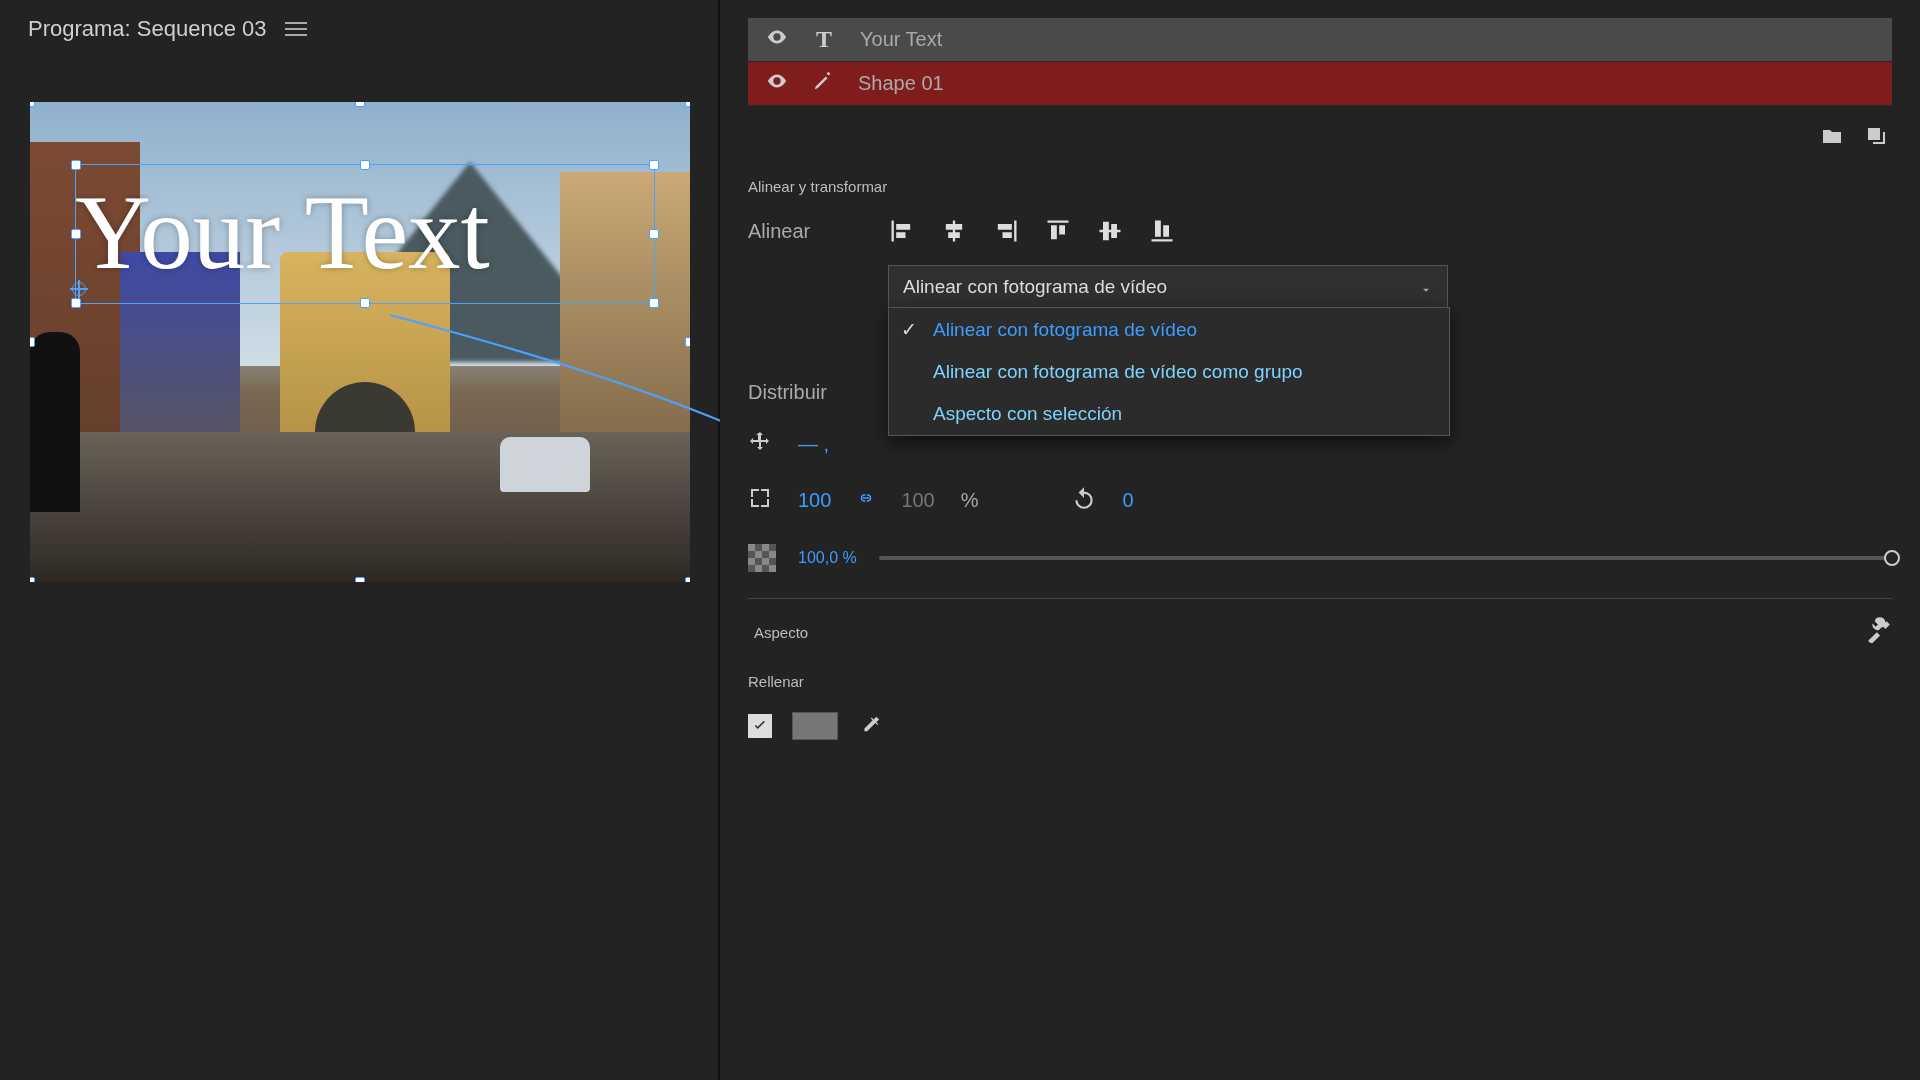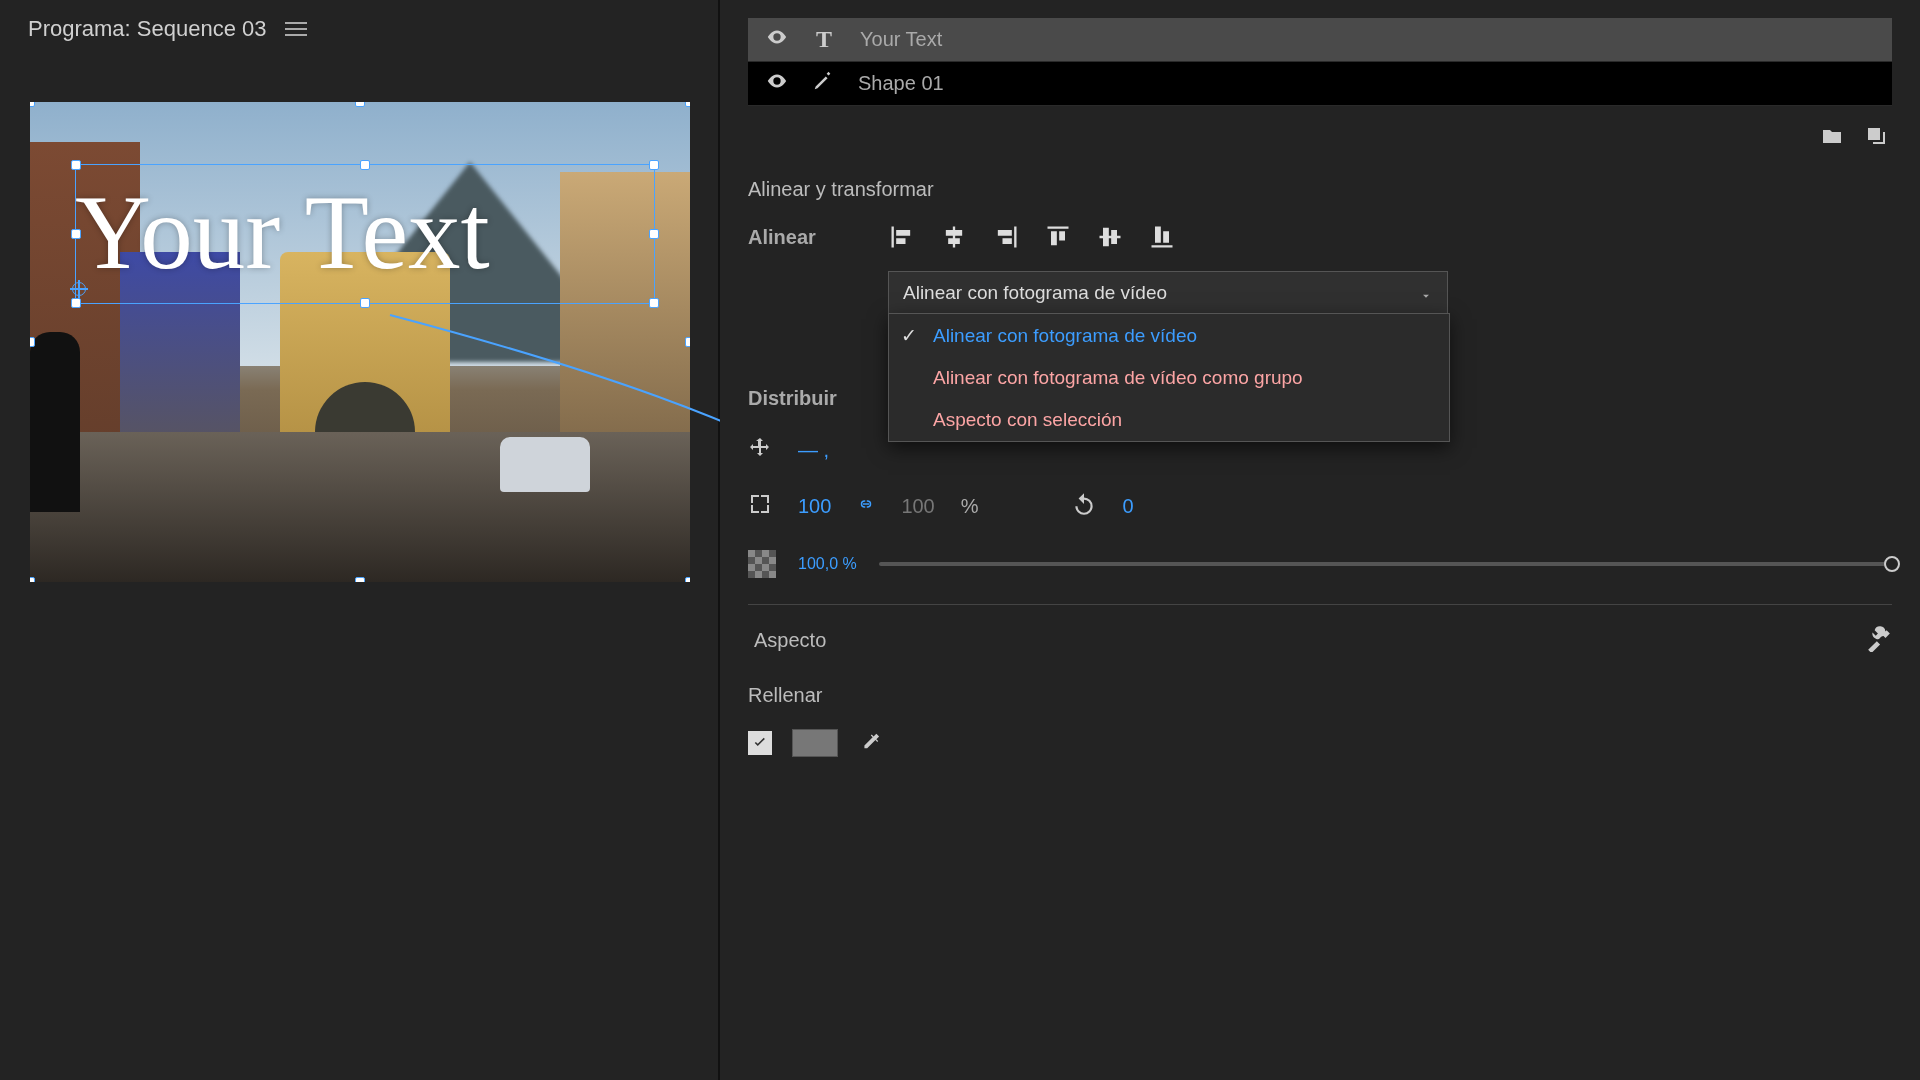--- a/index.html
+++ b/index.html
@@ -36,39 +36,39 @@
   .anchor .ring{position:absolute;left:2px;top:2px;width:14px;height:14px;border:1px solid #4aa3ff;border-radius:50%;}
   .connector { position:absolute; pointer-events:none; top:0; left:0; width:100%; height:100%; overflow:visible;}
   .right-panel { flex:1; background:#232323; padding:0 28px 0 28px; position:relative; }
   .tab-row { display:flex; gap:50px; align-items:center; padding-top:28px; font-size:22px; }
   .tab { color:#aaa; padding-bottom:12px; cursor:pointer;}
   .tab.active { color:#e4e4e4; border-bottom:2px solid #e4e4e4;}
   .subtab-row { display:flex; gap:40px; font-size:21px; margin-top:40px; }
   .subtab { color:#aaa; padding-bottom:10px; cursor:pointer;}
   .subtab.active { color:#e4e4e4; border-bottom:2px solid #e4e4e4;}
   .layer-list { margin-top:18px; }
-  .layer { display:flex; align-items:center; gap:24px; background:#000000; padding:8px 18px; font-size:20px; color:#aaa; border-bottom:1px solid #2a2a2a;}
+  .layer { display:flex; align-items:center; gap:24px; background:#7f1d1d; padding:8px 18px; font-size:20px; color:#aaa; border-bottom:1px solid #2a2a2a;}
   .layer.selected { background:#4a4a4a; }
   .eye-icon svg { width:22px; height:22px; fill:#ccc;}
   .type-icon { font-family:"Times New Roman",serif; font-weight:bold; font-size:24px; color:#ccc; width:24px; text-align:center;}
   .pen-icon svg { width:22px; height:22px; fill:#ccc;}
   .layer-footer { display:flex; justify-content:flex-end; gap:20px; padding:18px 4px 8px 0;}
   .layer-footer svg { width:24px; height:24px; fill:#ccc; cursor:pointer;}
-  .section-title { font-size:20px; color:#bcbcbc; margin-top:18px; }
-  .row { display:flex; align-items:center; gap:18px; margin-top:22px;font-weight:bold; }
+  .section-title { font-size:15px; color:#bcbcbc; margin-top:18px; }
+  .row { display:flex; align-items:center; gap:18px; margin-top:22px; }
   .row-label { width:120px; font-size:20px; color:#aaa; }
   .align-btns { display:flex; gap:20px; }
   .align-btn { width:32px; height:28px; cursor:pointer; }
   .align-btn svg { width:100%; height:100%; fill:#ddd; }
   .dropdown { position:relative; margin-top:20px; margin-left:140px; width:560px; }
   .dropdown-sel { background:#303030; border:1px solid #555; padding:10px 14px; font-size:19px; color:#ddd; display:flex; justify-content:space-between; align-items:center; cursor:pointer;}
   .chev { width:14px;height:14px; }
   .chev svg{width:100%;height:100%;fill:#aaa;}
   .dropdown-menu { position:absolute; top:42px; left:0; right:-2px; background:#2b2b2b; border:1px solid #555; box-shadow:0 6px 18px rgba(0,0,0,.6); z-index:10;}
-  .dropdown-item { display:flex; align-items:center; gap:14px; padding:10px 16px 10px 10px; font-size:19px; color:#fca5a5; cursor:pointer;}
+  .dropdown-item { display:flex; align-items:center; gap:14px; padding:10px 16px 10px 10px; font-size:19px; color:#7dd3fc; cursor:pointer;}
   .dropdown-item .check { width:20px; text-align:center; color:#ddd;}
   .dropdown-item.sel { color:#3c9dff; }
   .transform-row { display:flex; align-items:center; gap:26px; margin-top:26px; font-size:20px;}
   .ticon svg { width:24px;height:24px; fill:#ccc;}
   .val-blue { color:#3c9dff; }
   .val-dim { color:#777; }
   .linkicon svg{width:18px;height:22px;fill:#3c9dff;}
   .pct { color:#aaa;}
   .rotate-icon svg{width:26px;height:26px;fill:#ccc;}
   .opacity-row { display:flex; align-items:center; gap:22px; margin-top:28px;}

